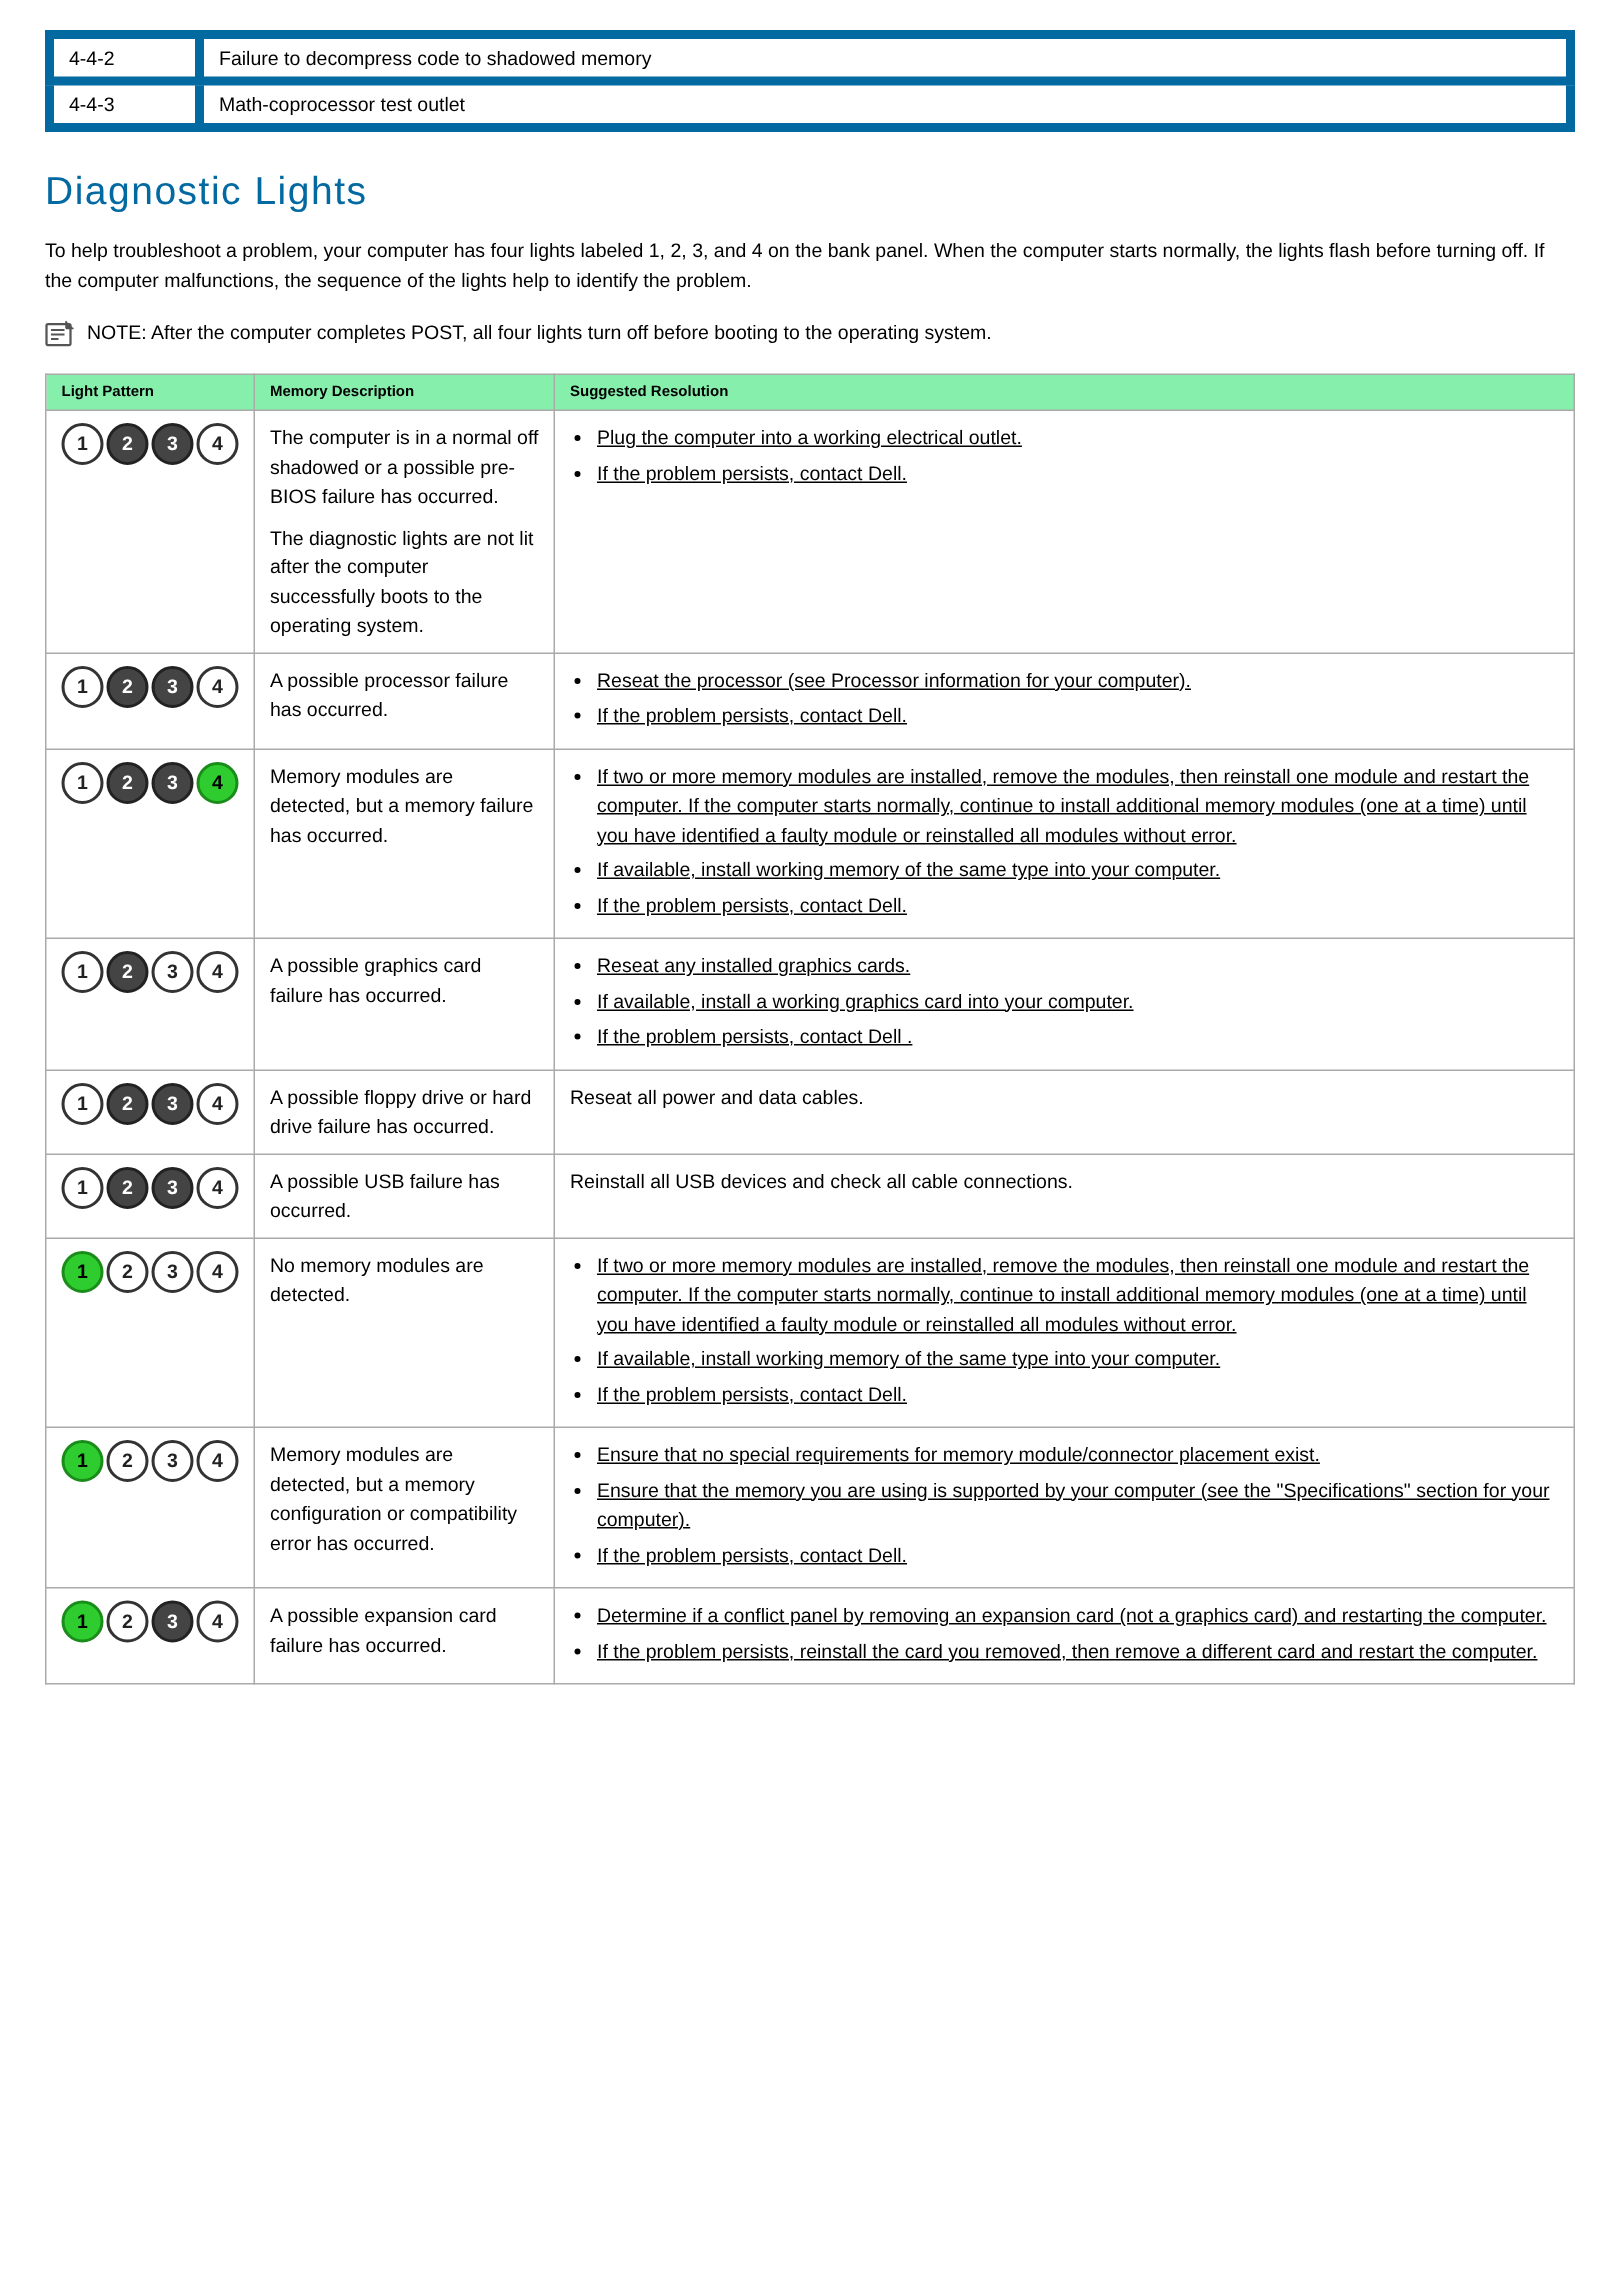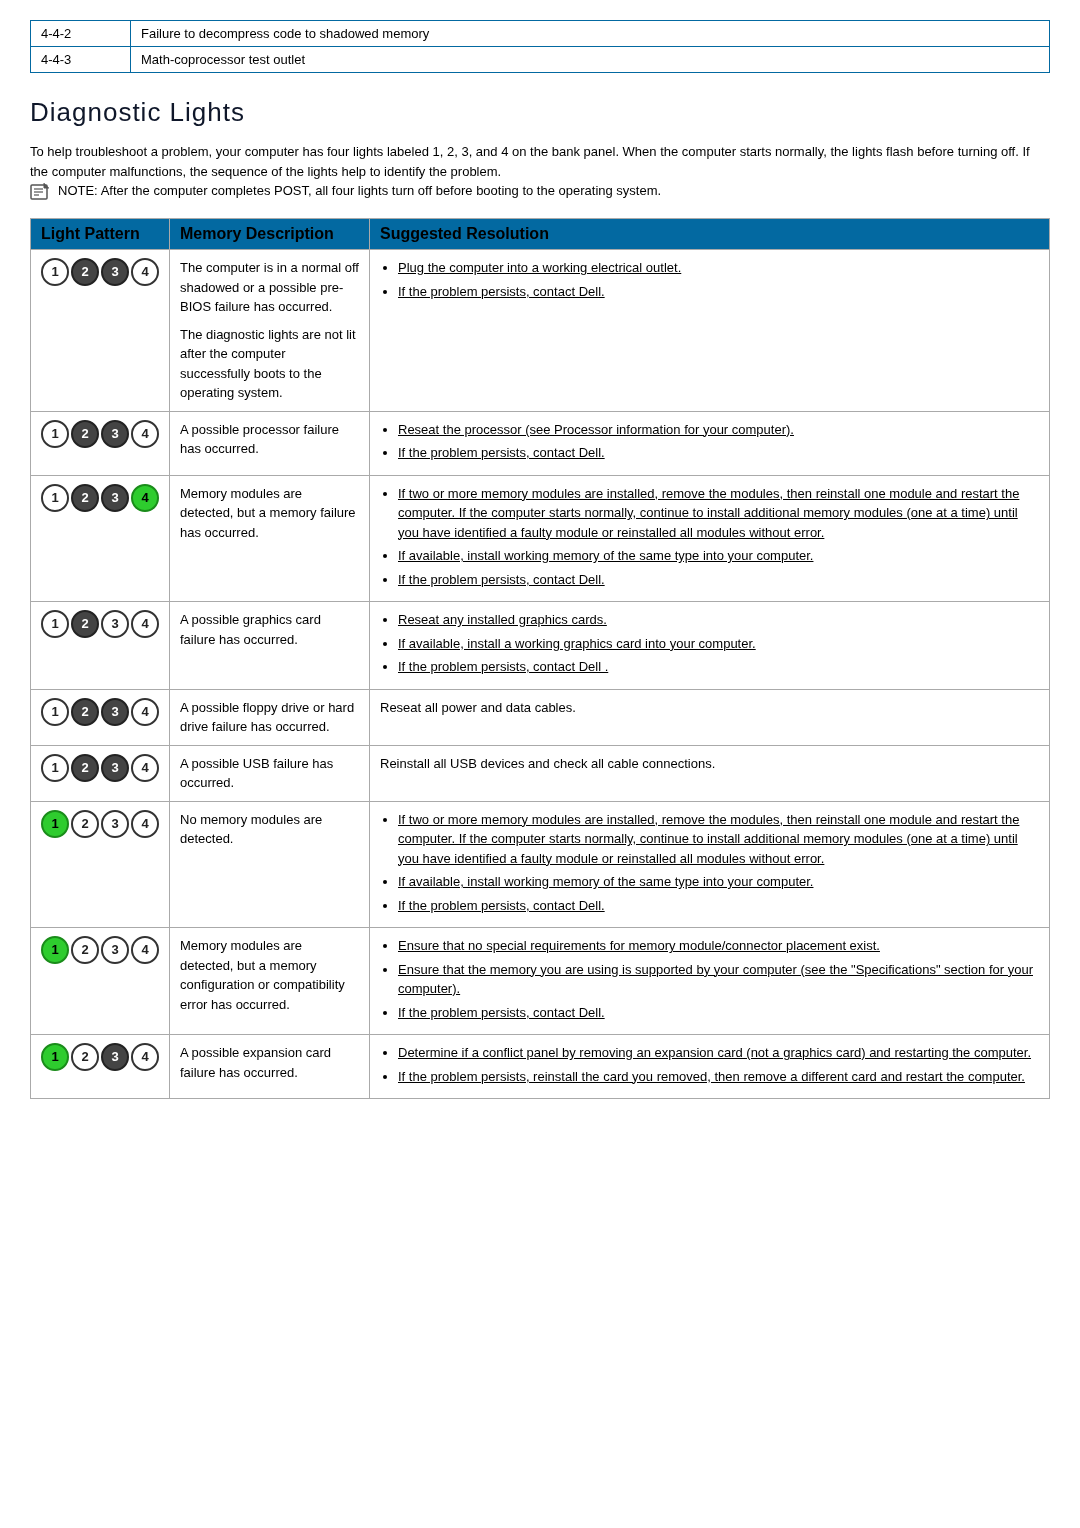--- a/index.html
+++ b/index.html
@@ -12,41 +12,42 @@
       max-width: 1080px;
     }
 
     
     .error-table {
       width: 100%;
       border-collapse: collapse;
       margin-bottom: 24px;
     }
     .error-table td {
-      border: 1px solid #0369a1;
+      border: 6px solid #0369a1;
       padding: 5px 10px;
       font-size: 13px;
     }
     .error-table td:first-child {
       width: 100px;
       white-space: nowrap;
     }
 
     
     .section-title {
       font-size: 26px;
       font-weight: normal;
-      color: #0f172a;
+      color: #0369a1;
       letter-spacing: 1px;
       margin-bottom: 14px;
       font-family: Arial, sans-serif;
     }
 
     .intro-text {
       font-size: 13px;
+      margin-bottom: 16px;
       line-height: 1.5;
     }
 
     
     .note-box {
       display: flex;
       align-items: flex-start;
       gap: 8px;
       margin-bottom: 16px;
       font-size: 13px;
@@ -65,23 +66,23 @@
     
     .diag-table {
       width: 100%;
       border-collapse: collapse;
       font-size: 13px;
     }
     .diag-table th {
       border: 1px solid #aaa;
       padding: 6px 10px;
       font-weight: bold;
-      background: #0369a1;
+      background: #86efac;
       text-align: left;
-      font-size: 16px;
+      font-size: 10px;
     }
     .diag-table td {
       border: 1px solid #aaa;
       padding: 8px 10px;
       vertical-align: top;
       line-height: 1.5;
     }
     .diag-table td:first-child {
       width: 130px;
       white-space: nowrap;

